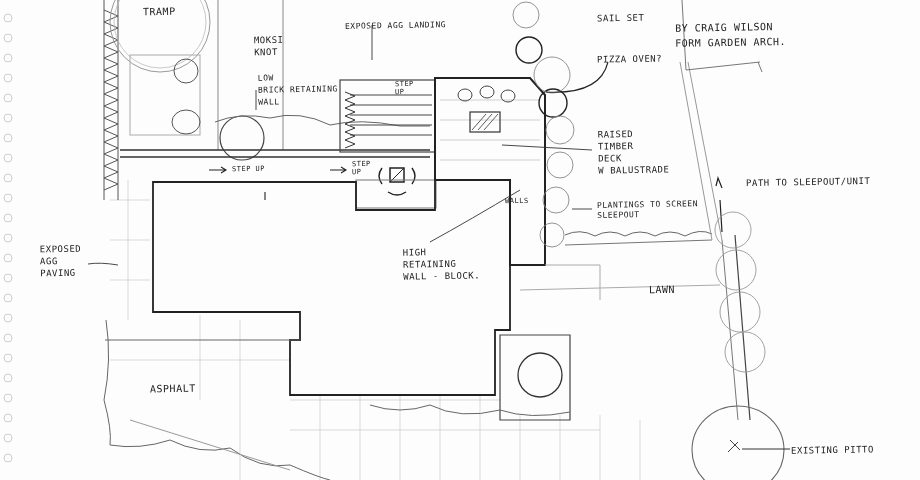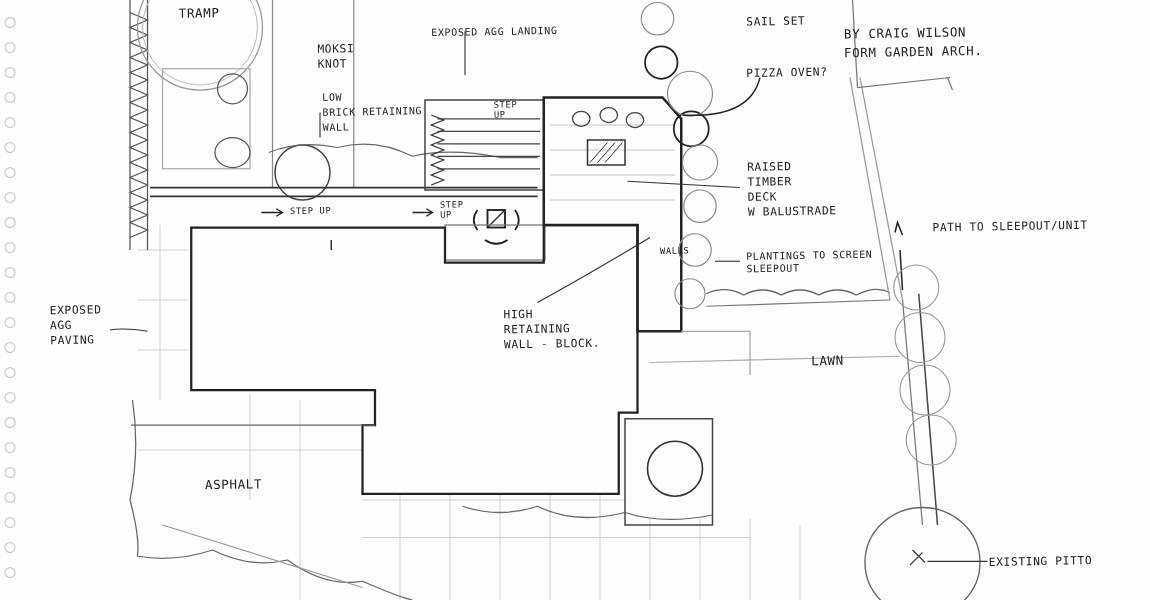--- a/index.html
+++ b/index.html
@@ -189,22 +189,22 @@
 UP</div>
 <div class="lbl" style="left:597px;top:12px;font-size:9px;">SAIL SET</div>
 <div class="lbl" style="left:597px;top:53px;font-size:9px;">PIZZA OVEN?</div>
 <div class="lbl" style="left:598px;top:128px;font-size:9px;">RAISED
 TIMBER
 DECK
 W BALUSTRADE</div>
 <div class="lbl" style="left:597px;top:200px;font-size:8px;line-height:10px;">PLANTINGS TO SCREEN
 SLEEPOUT</div>
 <div class="lbl" style="left:746px;top:176px;font-size:9px;">PATH TO SLEEPOUT/UNIT</div>
-<div class="lbl" style="left:505px;top:195px;font-size:7px;margin-left:23px;">WALLS</div>
+<div class="lbl" style="left:505px;top:195px;font-size:7px;">WALLS</div>
 <div class="lbl" style="left:40px;top:243px;font-size:9px;">EXPOSED
 AGG
 PAVING</div>
 <div class="lbl" style="left:403px;top:246px;font-size:9px;">HIGH
 RETAINING
 WALL - BLOCK.</div>
 <div class="lbl big" style="left:649px;top:284px;">LAWN</div>
-<div class="lbl big" style="left:164px;top:383px;">ASPHALT</div>
+<div class="lbl big" style="left:150px;top:383px;">ASPHALT</div>
 <div class="lbl" style="left:791px;top:444px;font-size:9px;">EXISTING PITTO</div>
 
 </body></html>

